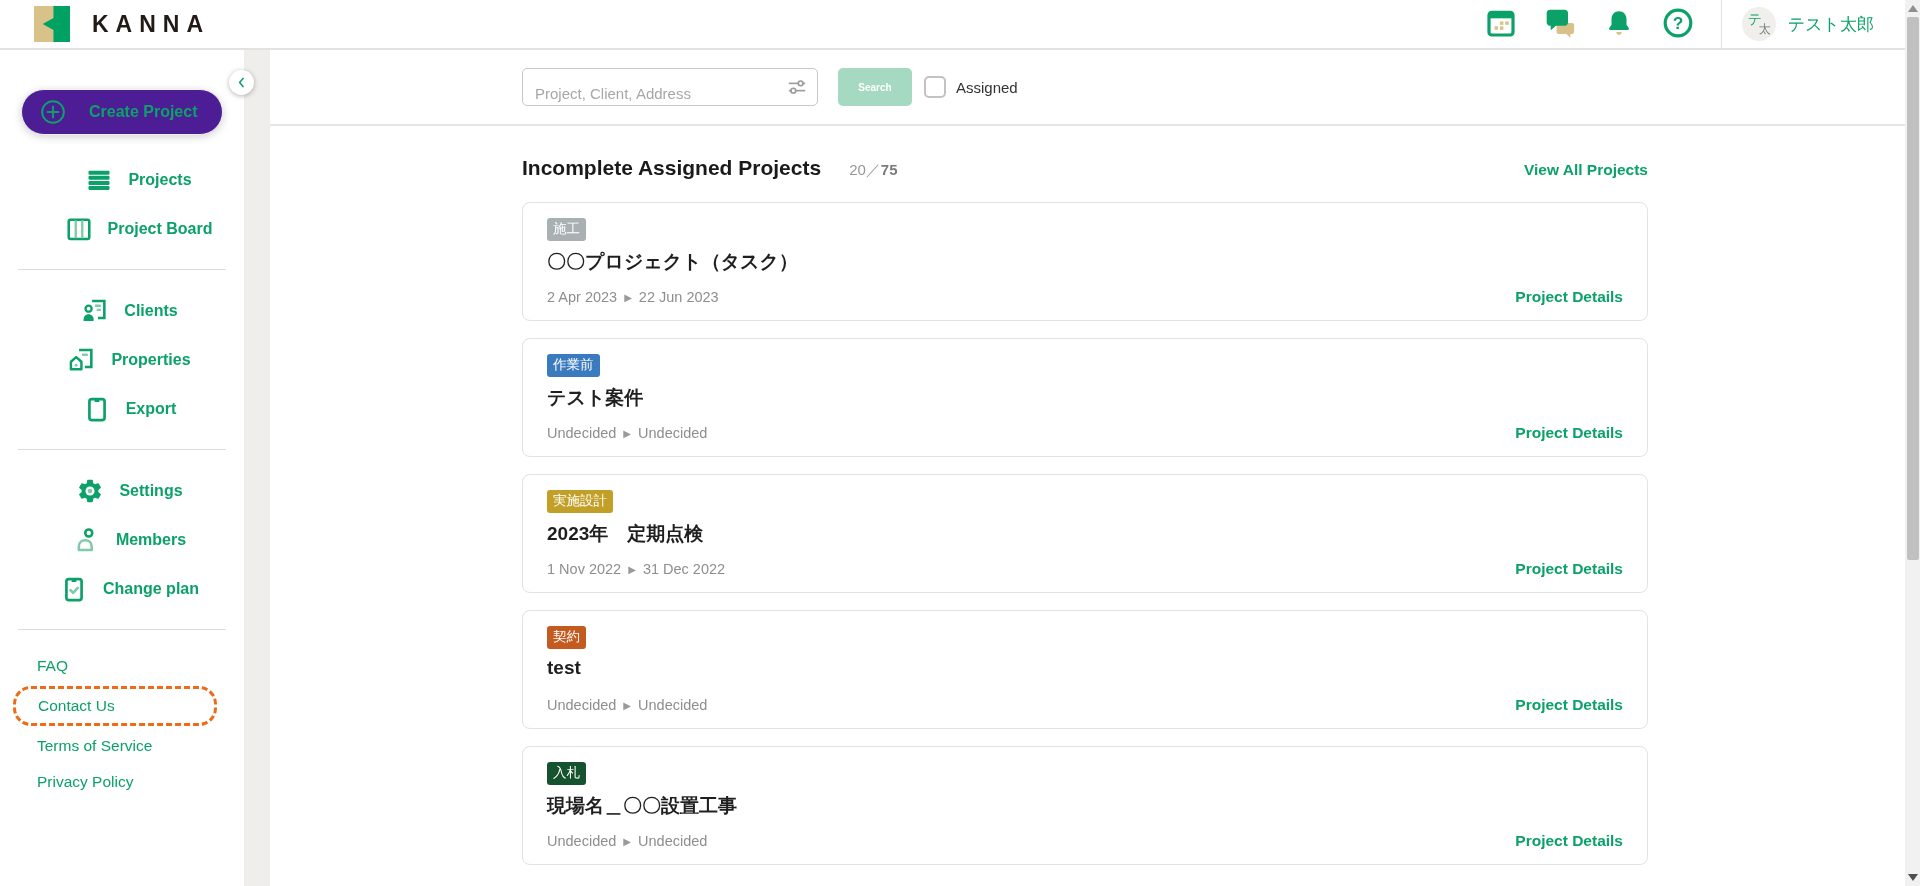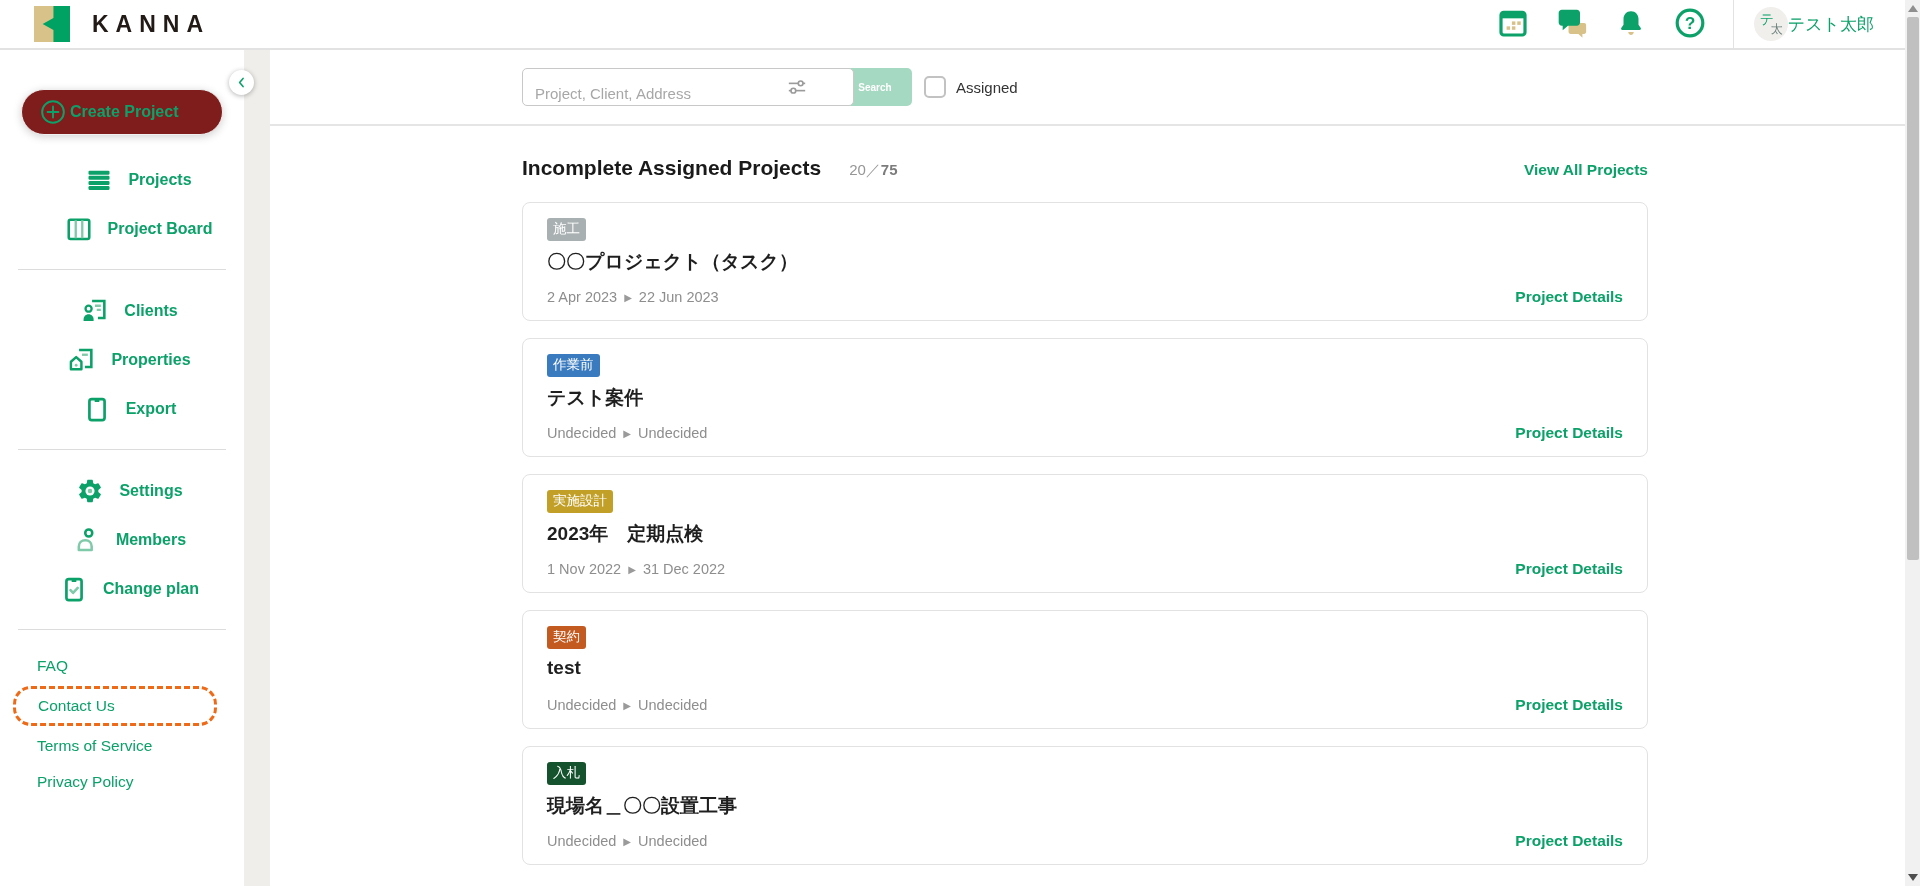--- a/index.html
+++ b/index.html
@@ -14,53 +14,53 @@
   .logo-mark { width:36px; height:36px; display:inline-block; }
   .logo-text { margin-left:22px; font-size:23px; font-weight:800; letter-spacing:7px; color:#221a16; }
   .header-right { display:flex; align-items:center; padding-right:46px; }
   .hicons { display:flex; align-items:center; gap:25px; }
   .hicon { background:none; border:none; width:34px; height:34px; cursor:pointer; padding:0; }
   .hdr-divider { width:1px; height:50px; background:#e2e2e2; margin:0 20px 0 26px; }
   .user { display:flex; align-items:center; cursor:pointer; }
   .avatar { width:34px; height:34px; border-radius:50%; background:#f0efec; position:relative; display:inline-block; }
   .avatar .a-top { position:absolute; left:6px; top:4px; font-size:14px; color:#0ba169; }
   .avatar .a-bot { position:absolute; right:5px; bottom:3px; font-size:12px; color:#6b7f7a; }
-  .user-name { font-size:17px; color:#0ba169; }
+  .user-name { margin-left:12px; font-size:17px; color:#0ba169; }
 
   
   .body-row { display:flex; height:836px; position:relative; background:#efeeea; }
   aside.sidebar { width:244px; background:#fff; flex:0 0 244px; padding-top:39px; }
   .gap-strip { width:26px; flex:0 0 26px; }
   main { flex:1; background:#fff; position:relative; }
 
   .collapse-btn { position:absolute; left:229px; top:20px; width:25px; height:25px; border-radius:50%;
     background:#fff; border:none; box-shadow:0 1px 5px rgba(0,0,0,.3); cursor:pointer; z-index:6;
     display:flex; align-items:center; justify-content:center; }
 
   
-  .create-btn { display:flex; align-items:center; gap:4px; width:202px; height:46px; margin-left:21px;
-    background:#7f1d1d; border:1px solid #f0f0f0; border-radius:23px; box-shadow:0 2px 8px rgba(0,0,0,.18);
+  .create-btn { display:flex; align-items:center; gap:23px; width:202px; height:46px; margin-left:21px;
+    background:#4c1d95; border:1px solid #f0f0f0; border-radius:23px; box-shadow:0 2px 8px rgba(0,0,0,.18);
     color:#0ba169; font-weight:bold; font-size:16px; cursor:pointer; padding-left:18px;
     font-family:"Liberation Sans",sans-serif; }
   nav { display:block; margin-top:20px; }
   .nav-group { padding:0; }
   .nav-group + .nav-group { border-top:1px solid #dcdcdc; margin:16px 18px 0 18px; padding-top:16px; }
   .nav-group + .nav-group .nav-item { margin-left:-18px; }
   .nav-item { display:flex; align-items:center; gap:15px; height:49px; padding-left:33px; cursor:pointer;justify-content:center; }
   .nav-icon { width:28px; height:28px; flex:0 0 28px; }
   .nav-label { font-size:16px; font-weight:bold; color:#0ba169; }
   .side-links { margin-top:16px; border-top:1px solid #dcdcdc; margin-left:18px; margin-right:18px; padding-top:18px; }
   .side-link { display:flex; align-items:center; height:36px; padding-left:19px; font-size:15.5px;
     color:#0ba169; cursor:pointer; }
   .side-link.hl { border:3px dashed #ee6a17; border-radius:18px; width:204px; height:40px; margin:2px 0 2px -5px; padding-left:22px; }
 
   
   .search-row { height:76px; border-bottom:2px solid #e5e5e5; display:flex; align-items:center; padding-left:252px; }
   .search-box { position:relative; width:296px; height:38px; }
-  .search-box input { width:332px; height:38px; border:1px solid #c8c8c8; border-radius:5px;
+  .search-box input { width:296px; height:38px; border:1px solid #c8c8c8; border-radius:5px;
     font-size:15px; padding:12px 40px 0 12px; color:#444; outline:none; font-family:"Liberation Sans",sans-serif; }
   .search-box input::placeholder { color:#a7a7a7; }
   .filter-icon { position:absolute; right:10px; top:9px; width:22px; height:20px; cursor:pointer; }
   .search-btn { margin-left:20px; width:74px; height:38px; background:#a6d9c1; color:#fff; border:none;
     border-radius:5px; font-size:10px; font-weight:bold; cursor:pointer; font-family:"Liberation Sans",sans-serif; }
   .assigned-wrap { display:flex; align-items:center; margin-left:12px; cursor:pointer; }
   .checkbox { width:22px; height:22px; border:2px solid #c2c2c2; border-radius:5px; background:#fff; display:inline-block; }
   .assigned-label { margin-left:10px; font-size:15px; color:#333; }
 
   .content { width:1126px; margin-left:252px; }

